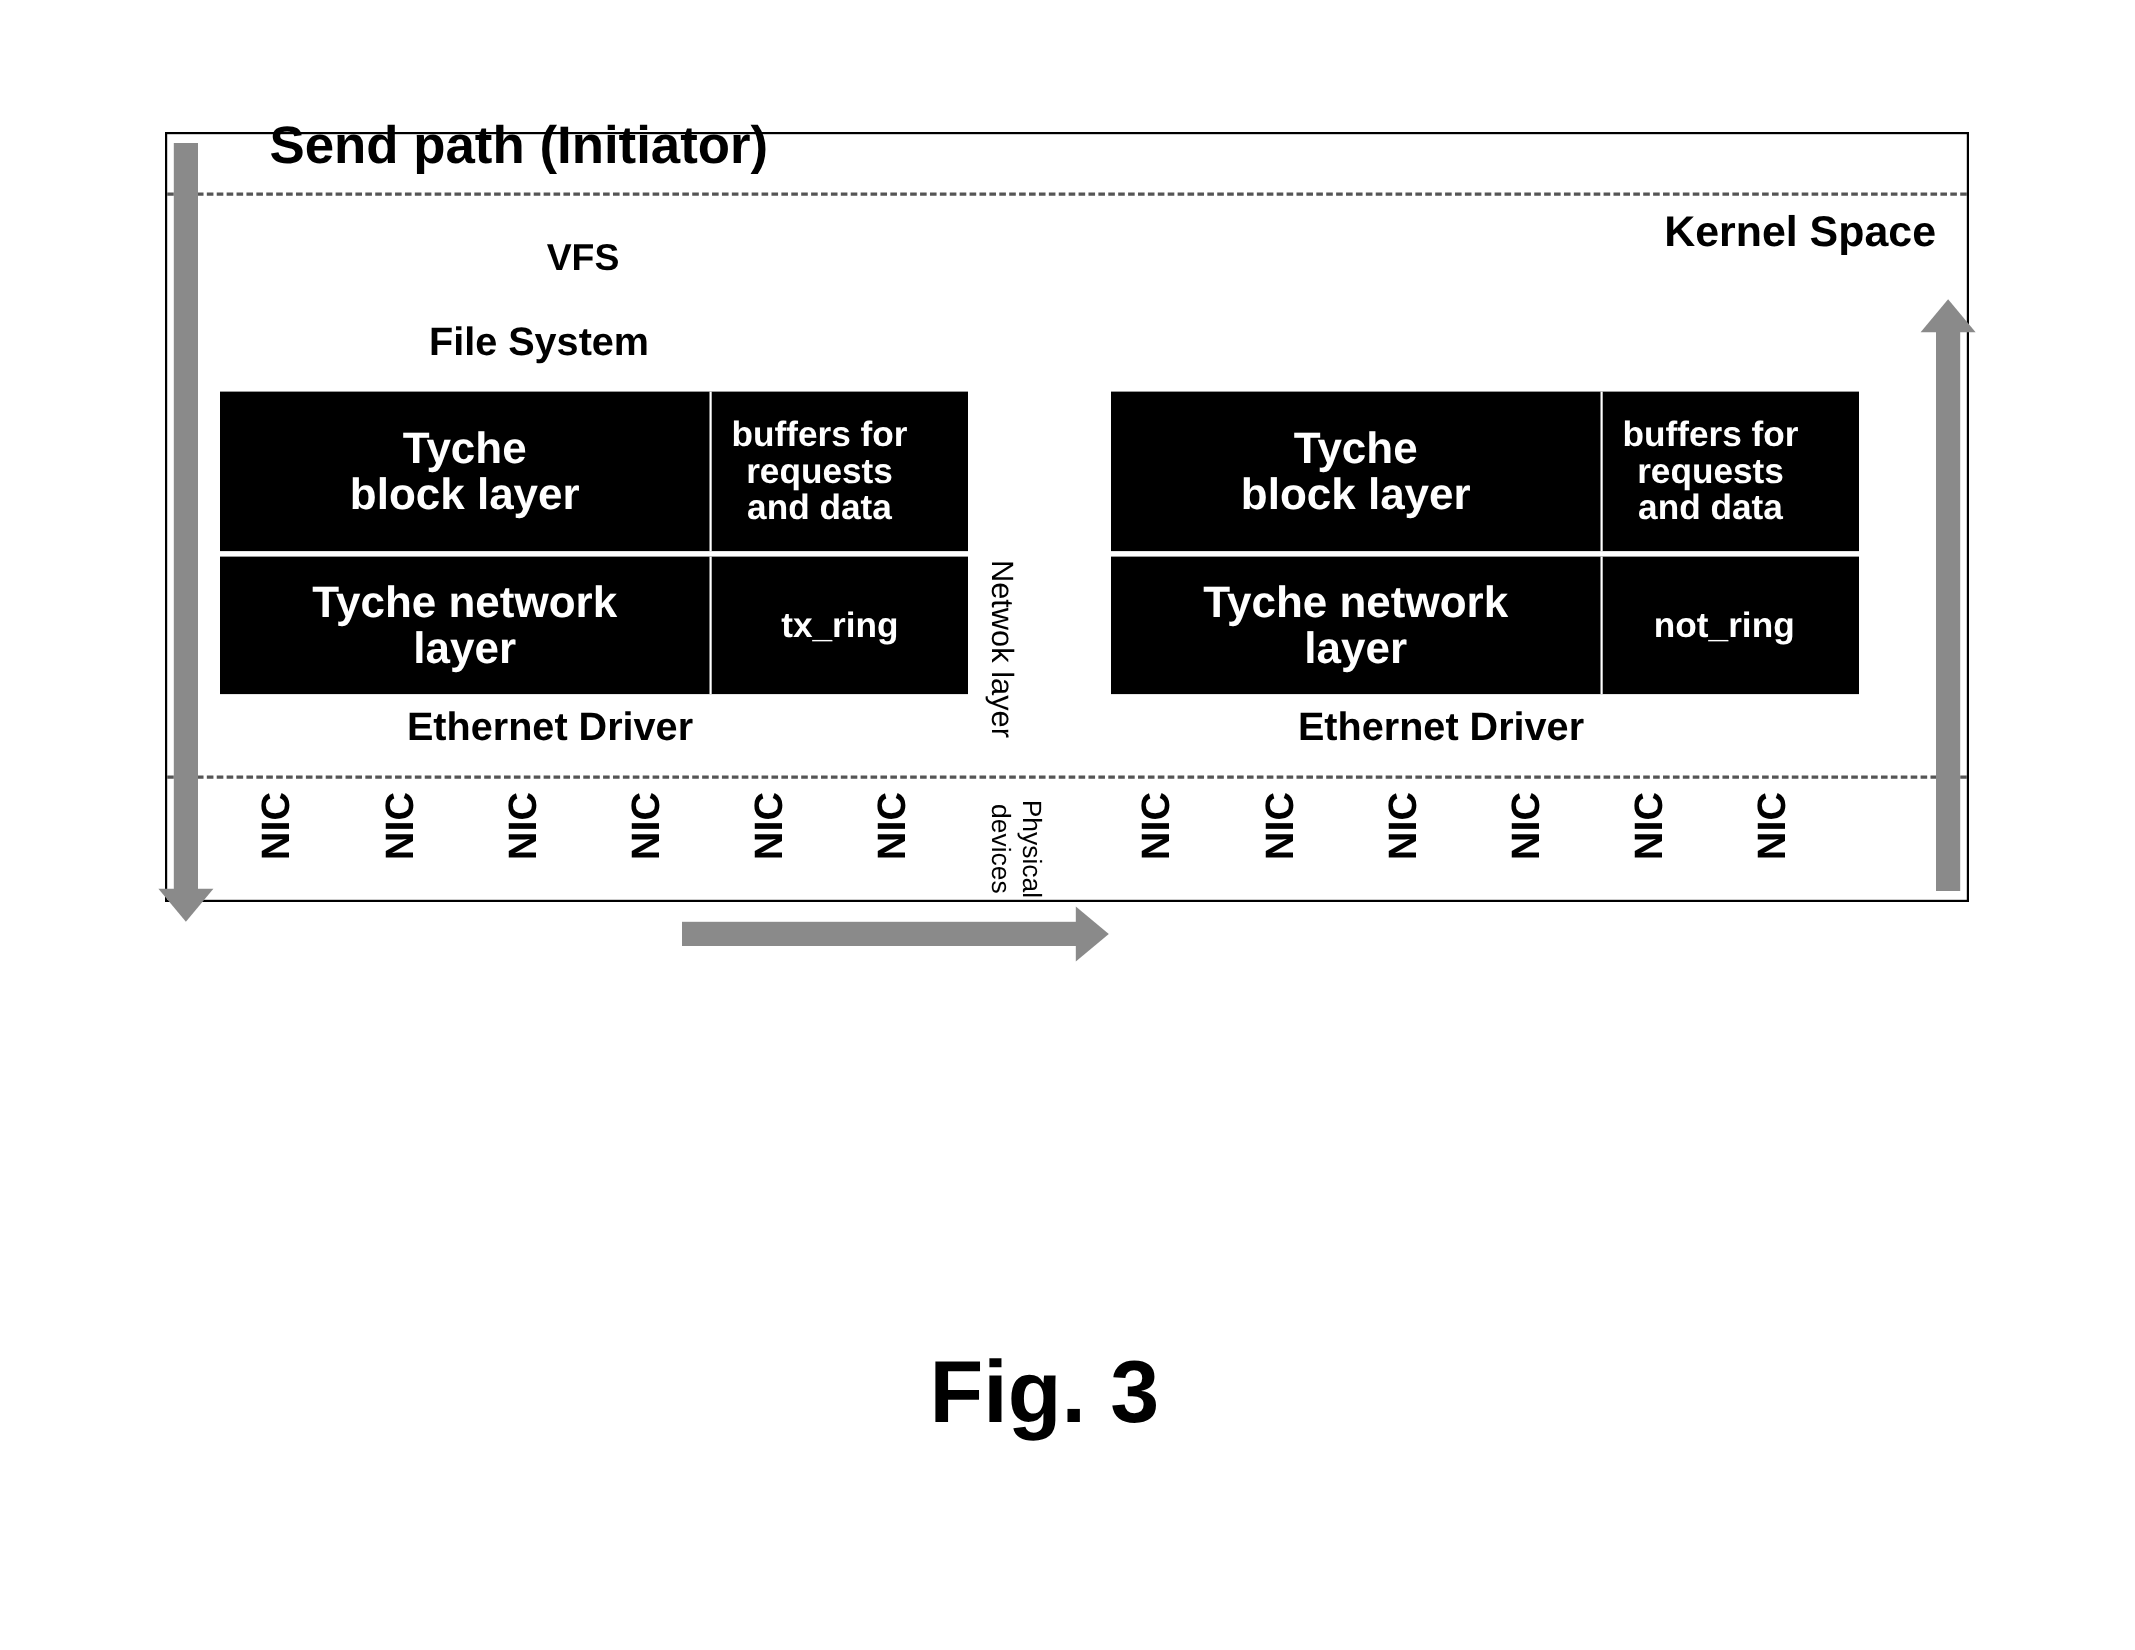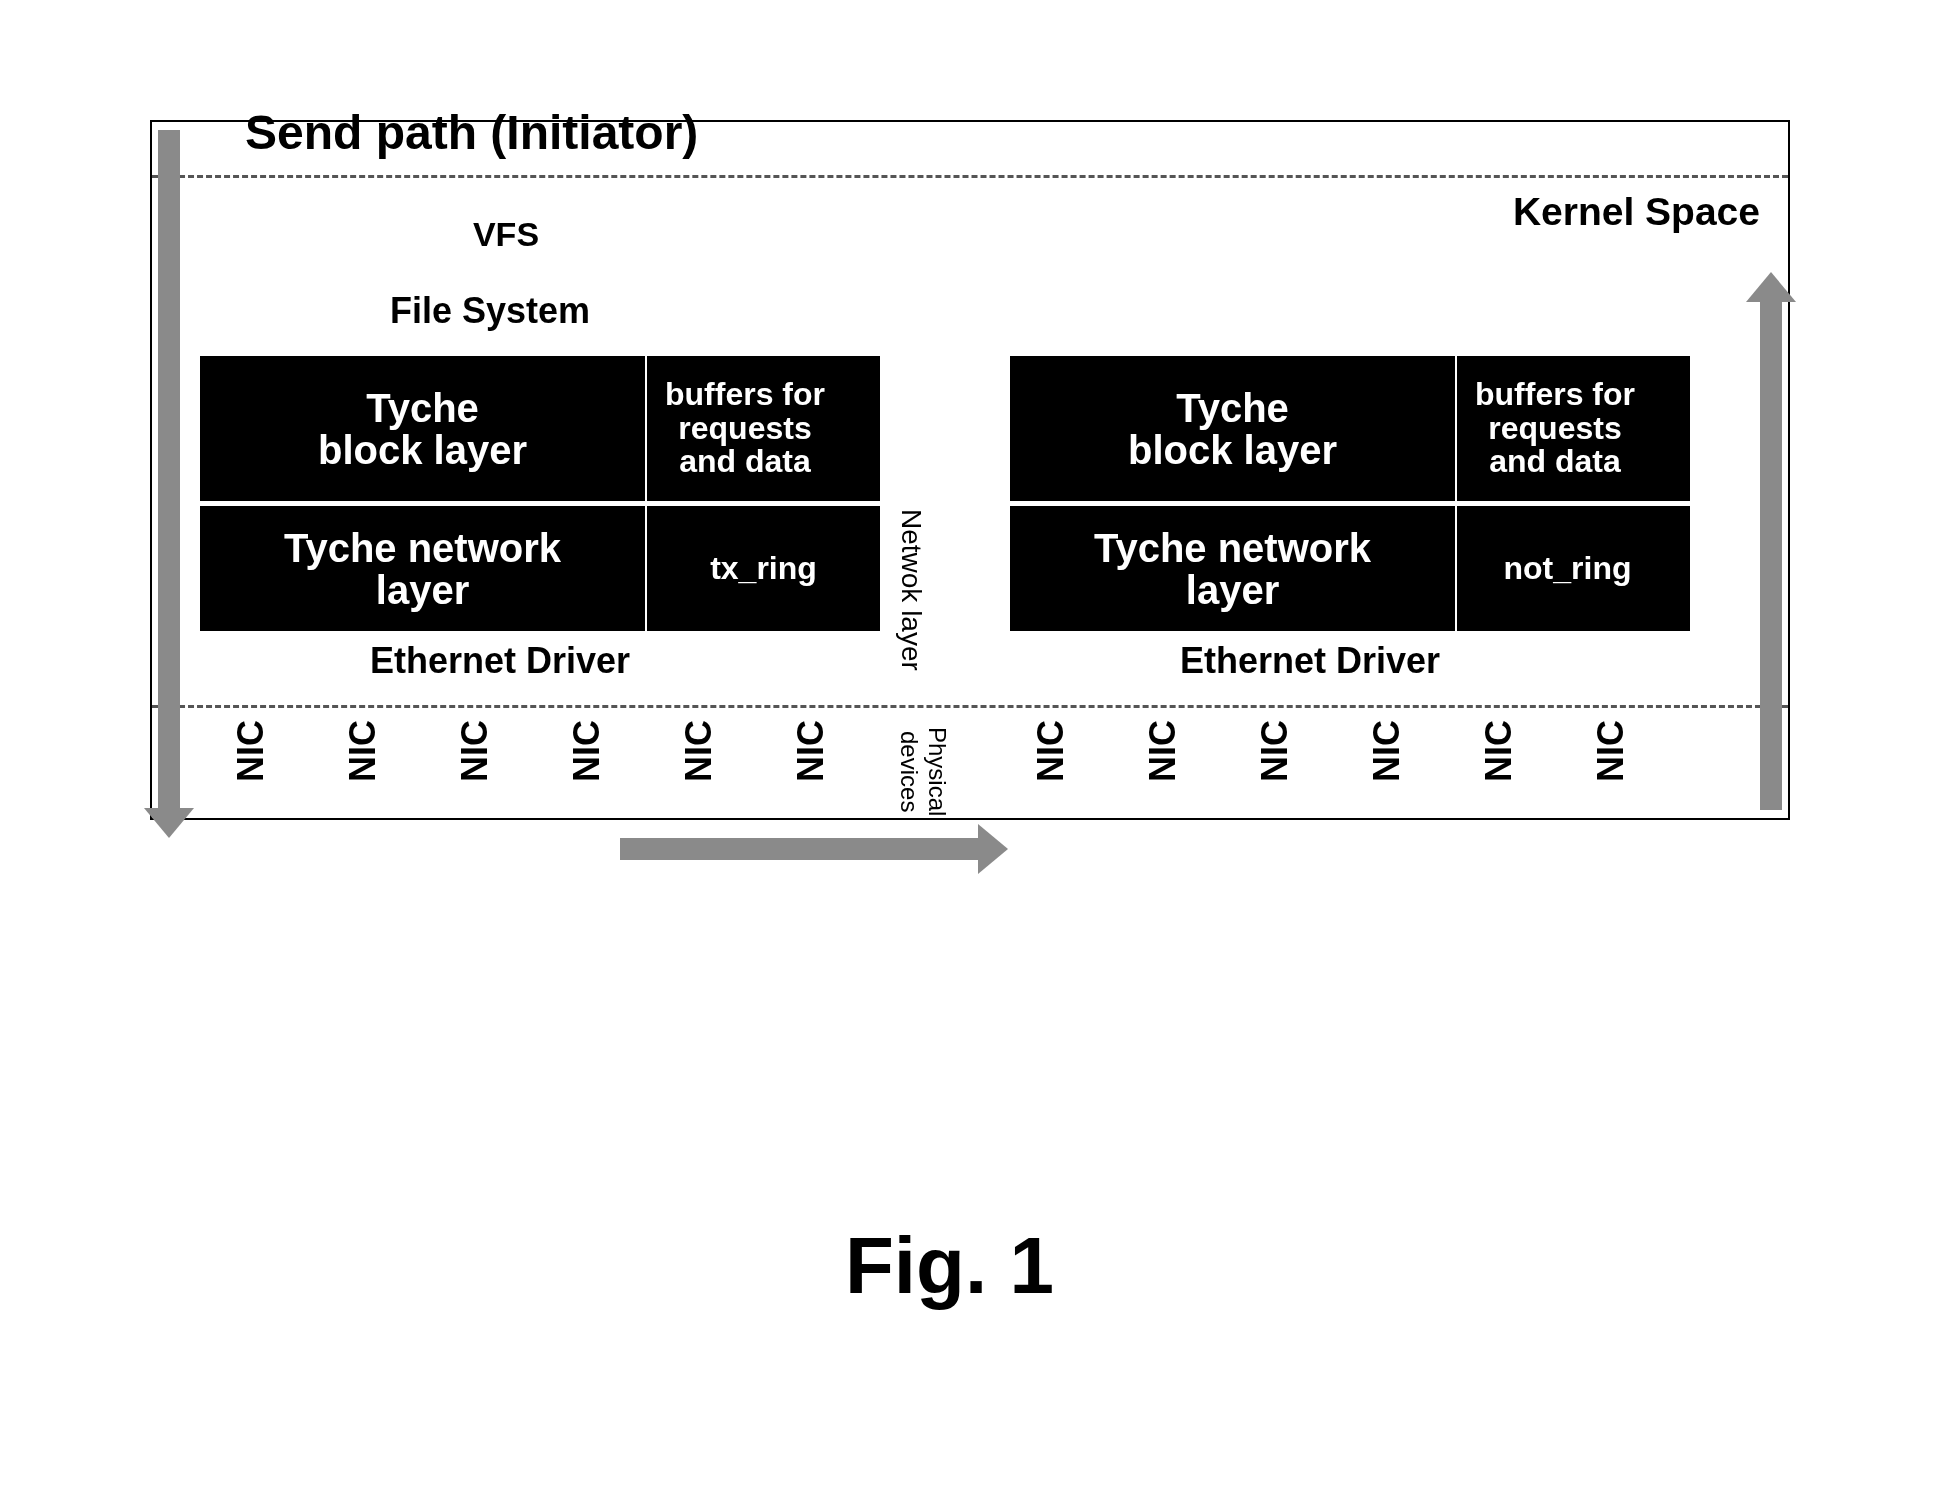--- a/index.html
+++ b/index.html
@@ -132,21 +132,21 @@
 
   <div class="outer-border"></div>
 
   <div class="title" style="left:245px; top:105px;">Send path  (Initiator)</div>
 
   <div class="dashed-h" style="left:152px; top:175px; width:1636px;"></div>
   <div class="dashed-h" style="left:152px; top:705px; width:1636px;"></div>
 
   <div class="label small-right" style="left:1380px; top:190px; width:380px; font-size:39px;">Kernel Space</div>
 
-  <div class="label" style="left:356px; top:215px; width:300px; font-size:34px;">VFS</div>
+  <div class="label" style="left:380px; top:215px; width:300px; font-size:34px;">VFS</div>
   <div class="label" style="left:310px; top:290px; width:360px; font-size:36px;">File System</div>
 
   <div class="black-box" style="left:200px; top:340px; width:680px; height:145px;">
     <div class="vdiv" style="left:445px;"></div>
     <div class="cell" style="left:0; top:0; width:445px; height:145px; font-size:40px; white-space:pre;">Tyche
 block layer</div>
     <div class="cell" style="left:447px; top:0; width:233px; height:145px; font-size:32px; white-space:pre; justify-content:flex-start; padding-left:18px;">buffers for
 requests
 and data</div>
   </div>
@@ -192,14 +192,14 @@
       <div class="nic" style="left: 1254px; top: 720px;">NIC</div>
       <div class="nic" style="left: 1366px; top: 720px;">NIC</div>
       <div class="nic" style="left: 1478px; top: 720px;">NIC</div>
       <div class="nic" style="left: 1590px; top: 720px;">NIC</div>
     </div>
 
   <div class="arrow-v arrow-down" style="left:158px; top:130px; height:680px;"></div>
   <div class="arrow-v arrow-up" style="left:1760px; top:300px; height:510px;"></div>
   <div class="arrow-h" style="left:620px; top:838px; width:360px;"></div>
 
-  <div class="fig-label" style="left:845px; top:1220px;">Fig. 1</div>
+  <div class="fig-label" style="left:845px; top:1220px;">Fig. 3</div>
 </div>
 
 </body></html>

